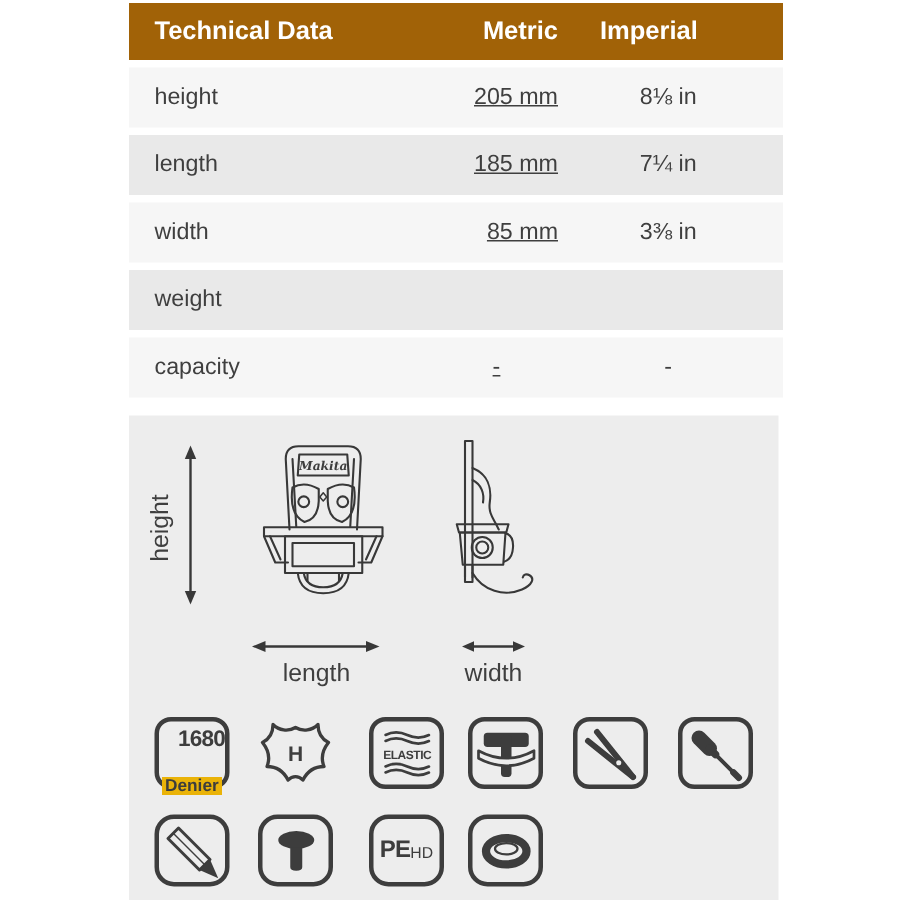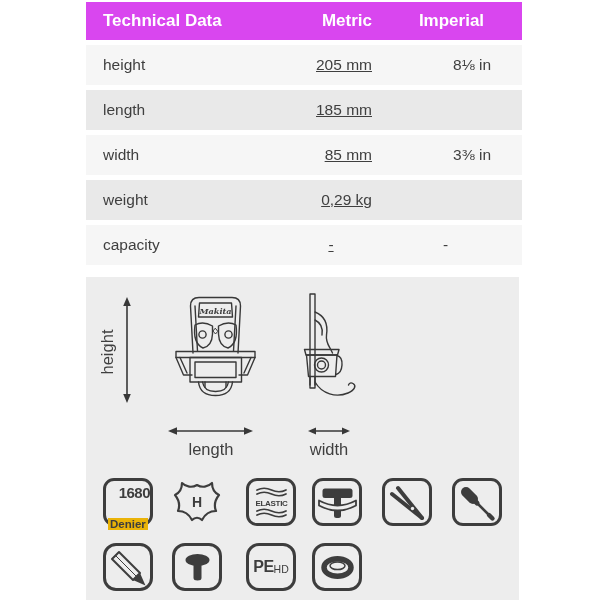--- a/index.html
+++ b/index.html
@@ -2,31 +2,31 @@
 <html><head>
 <meta charset="utf-8">
 <style>
   html,body{margin:0;padding:0;background:#ffffff;}
   body{width:600px;height:600px;font-family:"Liberation Sans",sans-serif;}
   .stage{position:relative;width:600px;height:600px;background:#ffffff;overflow:hidden;}
 
   
   .spec-table{position:absolute;left:86px;top:2px;width:436px;}
   .thead{display:grid;grid-template-columns:176px 138px 122px;height:38px;align-items:center;
-         background:#d946ef;color:#ffffff;font-weight:bold;font-size:17px;}
+         background:#a16207;color:#ffffff;font-weight:bold;font-size:17px;}
   .th.h1{padding-left:17px;}
   .th.h2{text-align:right;padding-right:28px;}
-  .th.h3{text-align:center;padding-right:19px;}
+  .th.h3{text-align:left;padding-right:19px;}
   .trow{display:grid;grid-template-columns:176px 138px 122px;height:40px;align-items:center;
         margin-top:5px;font-size:15.5px;color:#3f3f3f;}
   .trow.light{background:#f6f6f6;}
   .trow.dark{background:#e9e9e9;}
   .td.c1{padding-left:17px;}
   .td.c2{text-align:right;padding-right:28px;text-decoration:underline;}
-  .td.c3{text-align:right;padding-right:31px;}
+  .td.c3{text-align:center;padding-right:31px;}
   .trow.last .c2{text-align:center;padding-right:0;}
   .trow.last .c3{text-align:center;}
 
   
   .panel{position:absolute;left:86px;top:277px;width:433px;height:323px;background:#ededed;}
   .diagram{position:absolute;left:0;top:0;}
   .lbl{position:absolute;color:#3f3f3f;font-size:16.5px;text-align:center;line-height:20px;}
   .lbl-height{left:-19px;top:65px;width:80px;height:20px;transform:rotate(-90deg);}
   .lbl-length{left:75px;top:162px;width:100px;}
   .lbl-width{left:193px;top:162px;width:100px;}
@@ -58,29 +58,29 @@
     </div>
 
     <div class="trow light">
       <div class="td c1">height</div>
       <div class="td c2">205 mm</div>
       <div class="td c3">8⅛ in</div>
     </div>
     <div class="trow dark">
       <div class="td c1">length</div>
       <div class="td c2">185 mm</div>
+      <div class="td c3">7¼ in</div>
     </div>
     <div class="trow light">
       <div class="td c1">width</div>
       <div class="td c2">85 mm</div>
       <div class="td c3">3⅜ in</div>
     </div>
     <div class="trow dark">
       <div class="td c1">weight</div>
-      <div class="td c2">0,29 kg</div>
     </div>
     <div class="trow light last">
       <div class="td c1">capacity</div>
       <div class="td c2">-</div>
       <div class="td c3">-</div>
     </div>
   </div>
 
   <div class="panel">
 

